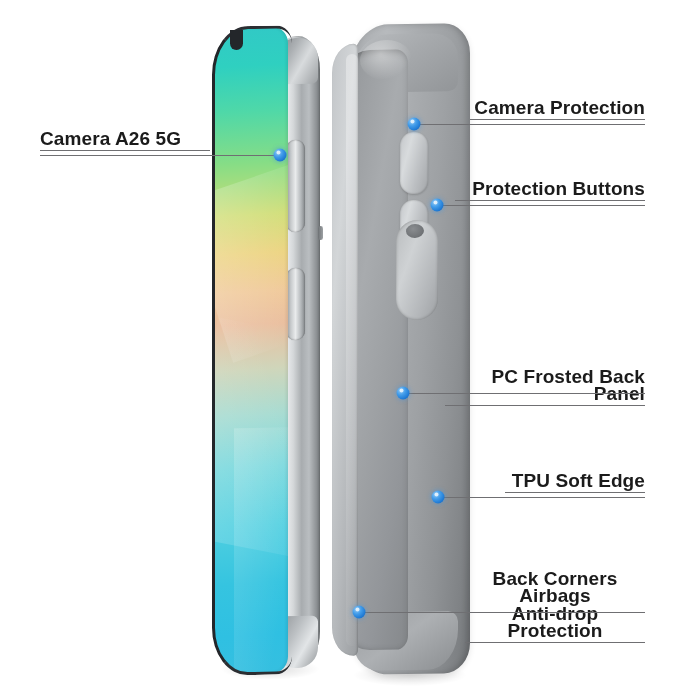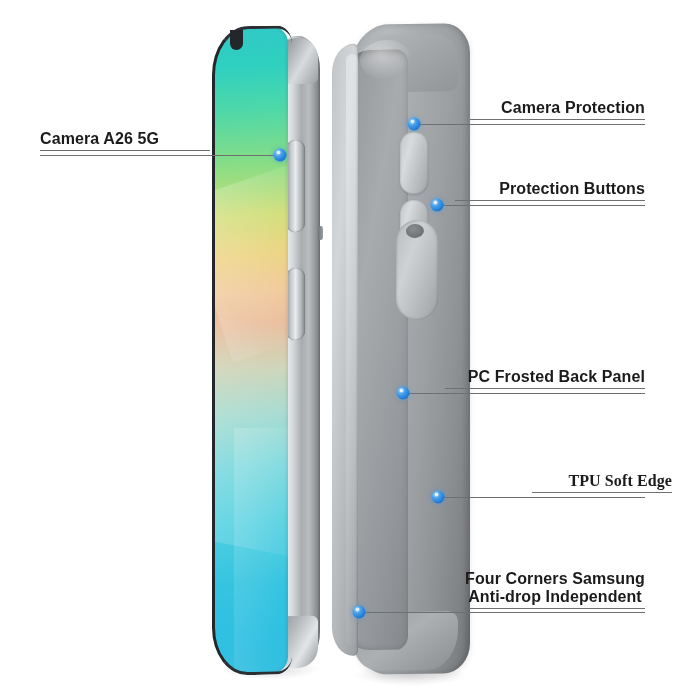--- a/index.html
+++ b/index.html
@@ -9,21 +9,21 @@
     background:#ffffff;
     font-family:"Liberation Sans","DejaVu Sans",sans-serif;
     overflow:hidden;
     position:relative;
   }
   #stage{position:absolute;inset:0;width:700px;height:700px;}
 
   
   .callout{position:absolute;}
   .callout .ctext{
-    font-size:16px;
+    font-size:19px;
     font-weight:700;
     color:#1b1b1b;
     letter-spacing:.1px;
     line-height:17px;
     white-space:pre-line;
     padding-bottom:3px;
   }
   .callout .crule{
     height:1px;
     background:#6f6f72;
@@ -299,28 +299,28 @@
   <div class="leader" style="left:437px;top:205px;width:208px;"></div>
   <div class="dot" style="left:437px;top:205px;"></div>
 
   <div class="callout right" style="left:445px;top:368px;width:200px;">
     <div class="ctext">PC Frosted Back Panel</div>
     <div class="crule"></div>
   </div>
   <div class="leader" style="left:403px;top:393px;width:242px;"></div>
   <div class="dot" style="left:403px;top:393px;"></div>
 
-  <div class="callout right" style="left:532px;top:472px;width:140px;font-family:Liberation Serif, serif;">
+  <div class="callout right" style="left:505px;top:472px;width:140px;">
     <div class="ctext">TPU Soft Edge</div>
     <div class="crule"></div>
   </div>
   <div class="leader" style="left:438px;top:497px;width:207px;"></div>
   <div class="dot" style="left:438px;top:497px;"></div>
 
   <div class="callout right twoline" style="left:465px;top:570px;width:180px;">
-    <div class="ctext">Four Corners Samsung</div>
-    <div class="ctext" style="padding-bottom:3px;margin-top:-2px;">Anti-drop Independent</div>
+    <div class="ctext">Back Corners Airbags</div>
+    <div class="ctext" style="padding-bottom:3px;margin-top:-2px;">Anti-drop Protection</div>
     <div class="crule"></div>
   </div>
   <div class="leader" style="left:359px;top:612px;width:286px;"></div>
   <div class="dot" style="left:359px;top:612px;"></div>
 
 </div>
 
 </body></html>

